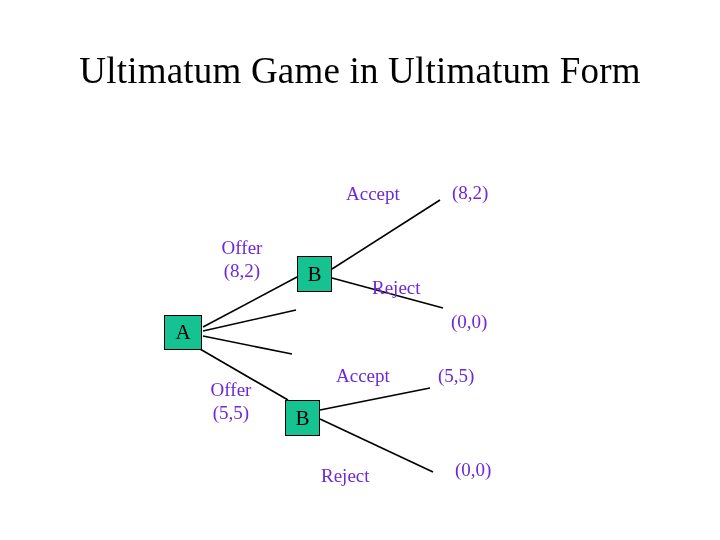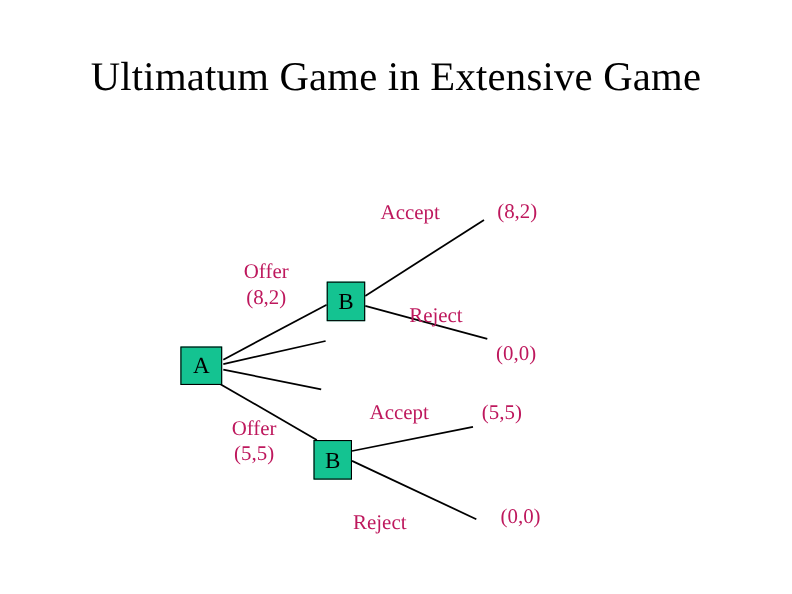--- a/index.html
+++ b/index.html
@@ -48,29 +48,29 @@
     line-height: 1;
     font-family: "Liberation Serif", "DejaVu Serif", serif;
     color: #000000;
   }
   .lbl {
     position: absolute;
     font-size: 19px;
     line-height: 1.22;
     white-space: pre;
     font-family: "Liberation Serif", "DejaVu Serif", serif;
-    color: #be185d;
+    color: #6d28d9;
   }
 </style>
 </head>
 <body>
 
 <div id="slide">
 
-  <div id="title">Ultimatum Game in Extensive Game</div>
+  <div id="title">Ultimatum Game in Ultimatum Form</div>
 
   <svg id="tree-svg" viewBox="0 0 720 540" xmlns="http://www.w3.org/2000/svg">
 
     <line x1="203" y1="327" x2="297" y2="277" stroke="#000000" stroke-width="1.6"></line>
 
     <line x1="203" y1="331" x2="296" y2="310" stroke="#000000" stroke-width="1.6"></line>
 
     <line x1="203" y1="336" x2="292" y2="354" stroke="#000000" stroke-width="1.6"></line>
 
     <line x1="200" y1="349" x2="288" y2="400" stroke="#000000" stroke-width="1.6"></line>

